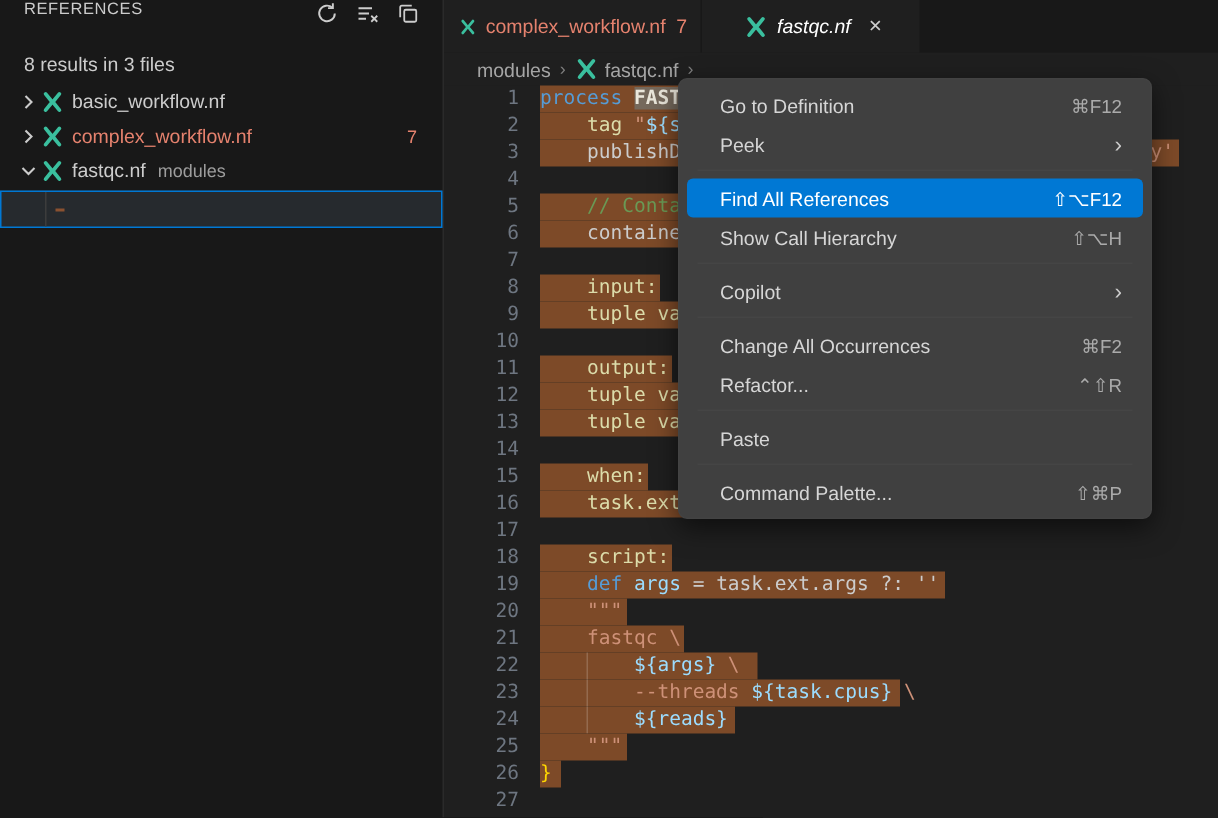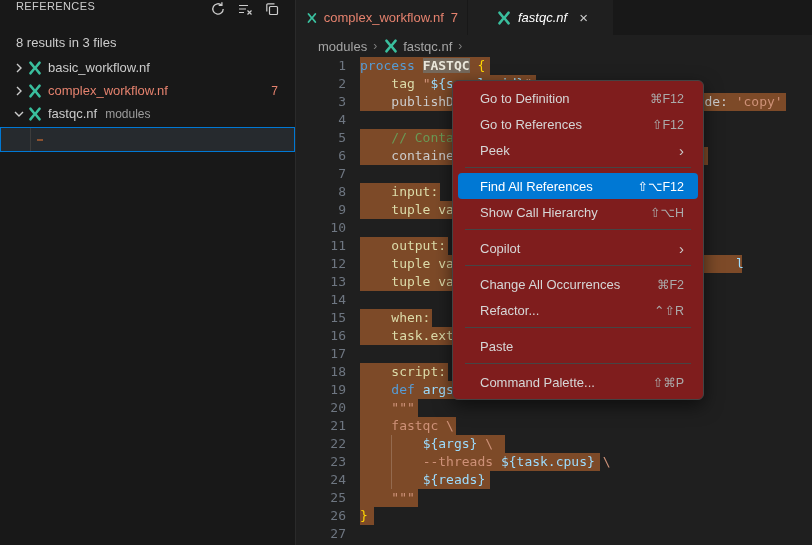--- a/index.html
+++ b/index.html
@@ -55,21 +55,21 @@
   .gut { position:absolute; left:0; top:0; width:50px; text-align:right; color:#6e7681; }
   .hl  { position:absolute; left:64px; top:0; height:18px; background:#7d4a28; }
   .codetxt { position:absolute; left:64px; top:0; }
   .absfrag { position:absolute; top:0; }
   .iguide { position:absolute; left:95px; top:0; height:18px; width:1px; background:rgba(255,255,255,.18); }
   .kw{color:#569cd6} .attr{color:#dcdcaa} .str{color:#ce9178} .interp{color:#9cdcfe}
   .var{color:#9cdcfe} .comment{color:#6a9955} .plain{color:#cccccc} .brace{color:#ffd700}
   .defname{color:#eae6da; font-weight:bold; background:#75695c;}
 
   
-  .ctxmenu { position:absolute; left:452px; top:80px; width:252px; background:#7f1d1d;
+  .ctxmenu { position:absolute; left:452px; top:52px; width:316px; background:#404040;
              border:1px solid #434343; border-radius:6px; padding:4px 0; z-index:50;
              box-shadow:0 6px 18px rgba(0,0,0,.55); }
   .mitem { height:26px; display:flex; align-items:center; margin:0 5px;
            padding:0 14px 0 22px; border-radius:4px; font-size:13px; color:#d6d6d6; cursor:pointer; }
   .mitem.active { background:#0078d4; color:#ffffff; }
   .mshort { margin-left:auto; color:#ababab; font-size:12.5px; }
   .mitem.active .mshort { color:#ffffff; }
   .msub { margin-left:auto; color:#cccccc; font-size:15px; line-height:1; }
   .msep { height:1px; background:#454545; margin:4px 12px 5px 12px; }
 </style>
@@ -375,24 +375,20 @@
     </div>
       </div>
   </div>
 
   <div class="ctxmenu" id="ctxmenu">
       <div class="mitem ">
          <span>Go to Definition</span>
          <span class="mshort">⌘F12</span>
        </div>
       <div class="mitem ">
-         <span>Go to References</span>
-         <span class="mshort">⇧F12</span>
-       </div>
-      <div class="mitem ">
          <span>Peek</span>
          <span class="msub">›</span>
        </div>
       <div class="msep"></div>
       <div class="mitem active">
          <span>Find All References</span>
          <span class="mshort">⇧⌥F12</span>
        </div>
       <div class="mitem ">
          <span>Show Call Hierarchy</span>

